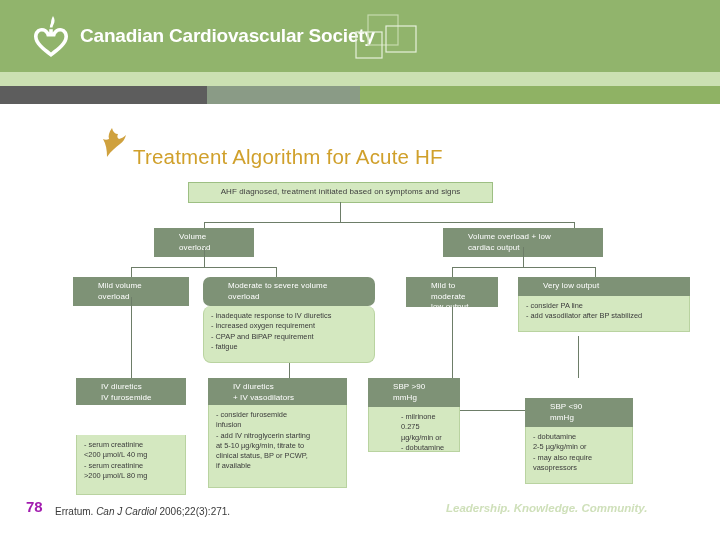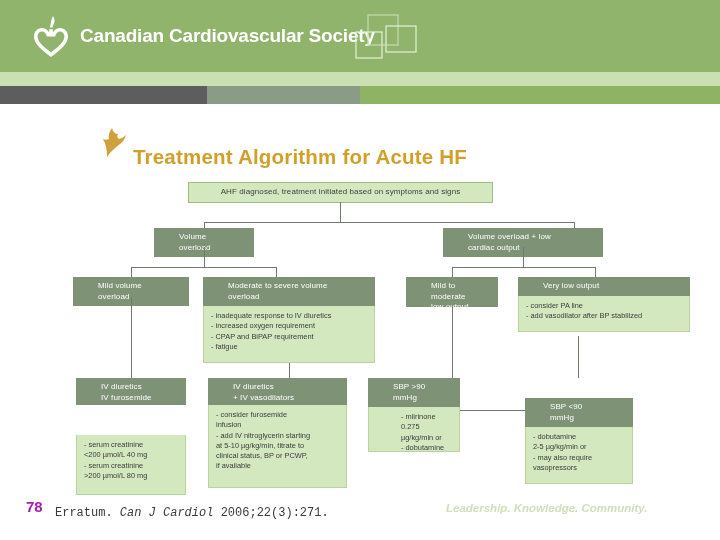--- a/index.html
+++ b/index.html
@@ -36,21 +36,21 @@
   }
   .tri-seg { height:100%; }
   #tri-dark  { width:207px; background:#5d5d5d; }
   #tri-mid   { width:153px; background:#8a9b86; }
   #tri-green { width:360px; background:#8fb264; }
 
   
   #title-leaf { position:absolute; left:99px; top:127px; width:28px; height:30px; }
   #slide-title {
     position:absolute; left:133px; top:145px;
-    color:#d0a02b; font-size:20.5px; font-weight:bold;
+    color:#d0a02b; font-size:20.5px; font-weight:normal;
     letter-spacing:0.2px; white-space:nowrap;
   }
 
   
   #flow { position:absolute; left:0; top:178px; width:720px; height:312px; }
 
   .node { position:absolute; }
   .hdr {
     background:#7e9276; color:#ffffff;
     font-size:8px; line-height:10.5px;
@@ -70,21 +70,21 @@
   .vline { width:1px; }
   .hline { height:1px; }
 
   
   #page-num {
     position:absolute; left:26px; top:498px;
     color:#a21caf; font-size:15px; font-weight:bold;
   }
   #citation {
     position:absolute; left:55px; top:506px;
-    color:#3a3a3a; font-size:12px; white-space:nowrap;font-family:Liberation Mono, monospace;
+    color:#3a3a3a; font-size:10px; white-space:nowrap;
   }
   #citation .ital { font-style:italic; }
   #tagline {
     position:absolute; left:446px; top:502px;
     color:#cfe0ba; font-size:11.5px; font-style:italic; font-weight:bold;
     white-space:nowrap;
   }
 </style>
 </head>
 <body>
@@ -146,22 +146,22 @@
   <div class="line vline" style="left:523px; top:69px; height:20px;"></div>
   <div class="line hline" style="left:452px; top:89px; width:143px;"></div>
   <div class="line vline" style="left:452px; top:89px; height:14px;"></div>
   <div class="line vline" style="left:595px; top:89px; height:14px;"></div>
 
   <div class="node" style="left:73px; top:99px; width:116px;">
     <div class="hdr" style="white-space: pre-line;">Mild volume overload</div>
   </div>
 
   <div class="node" style="left:203px; top:99px; width:172px;">
-    <div class="hdr" style="white-space: pre-line;">Moderate to severe volume overload</div>
-    <div class="body-box" style="height:57px;">
+    <div class="hdr" style="white-space: pre-line; border-radius: 7px;">Moderate to severe volume overload</div>
+    <div class="body-box" style="height:57px;border-radius:8px;">
       <div>- inadequate response to IV diuretics
 - increased oxygen requirement
 - CPAP and BiPAP requirement
 - fatigue</div>
     </div>
   </div>
 
   <div class="node" style="left:406px; top:99px; width:92px;">
     <div class="hdr" style="height: 30px; white-space: pre-line;">Mild to moderate
 low output</div>

